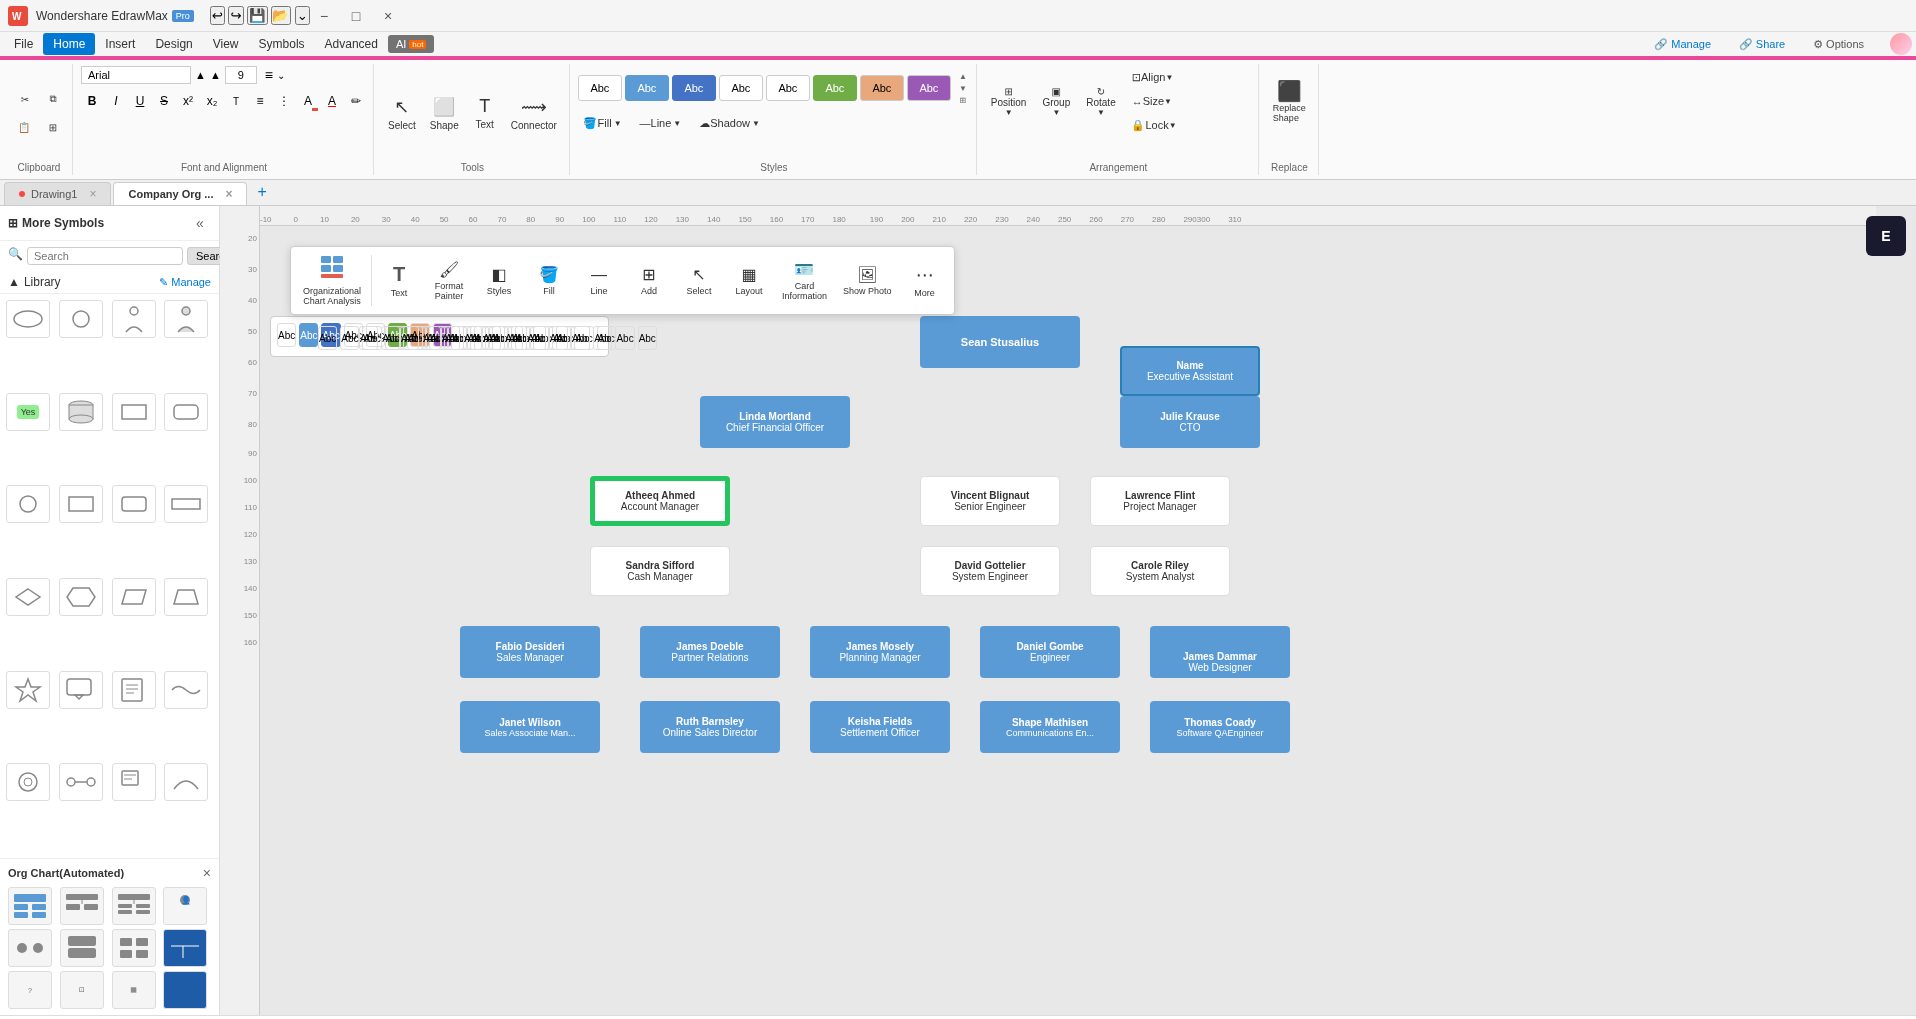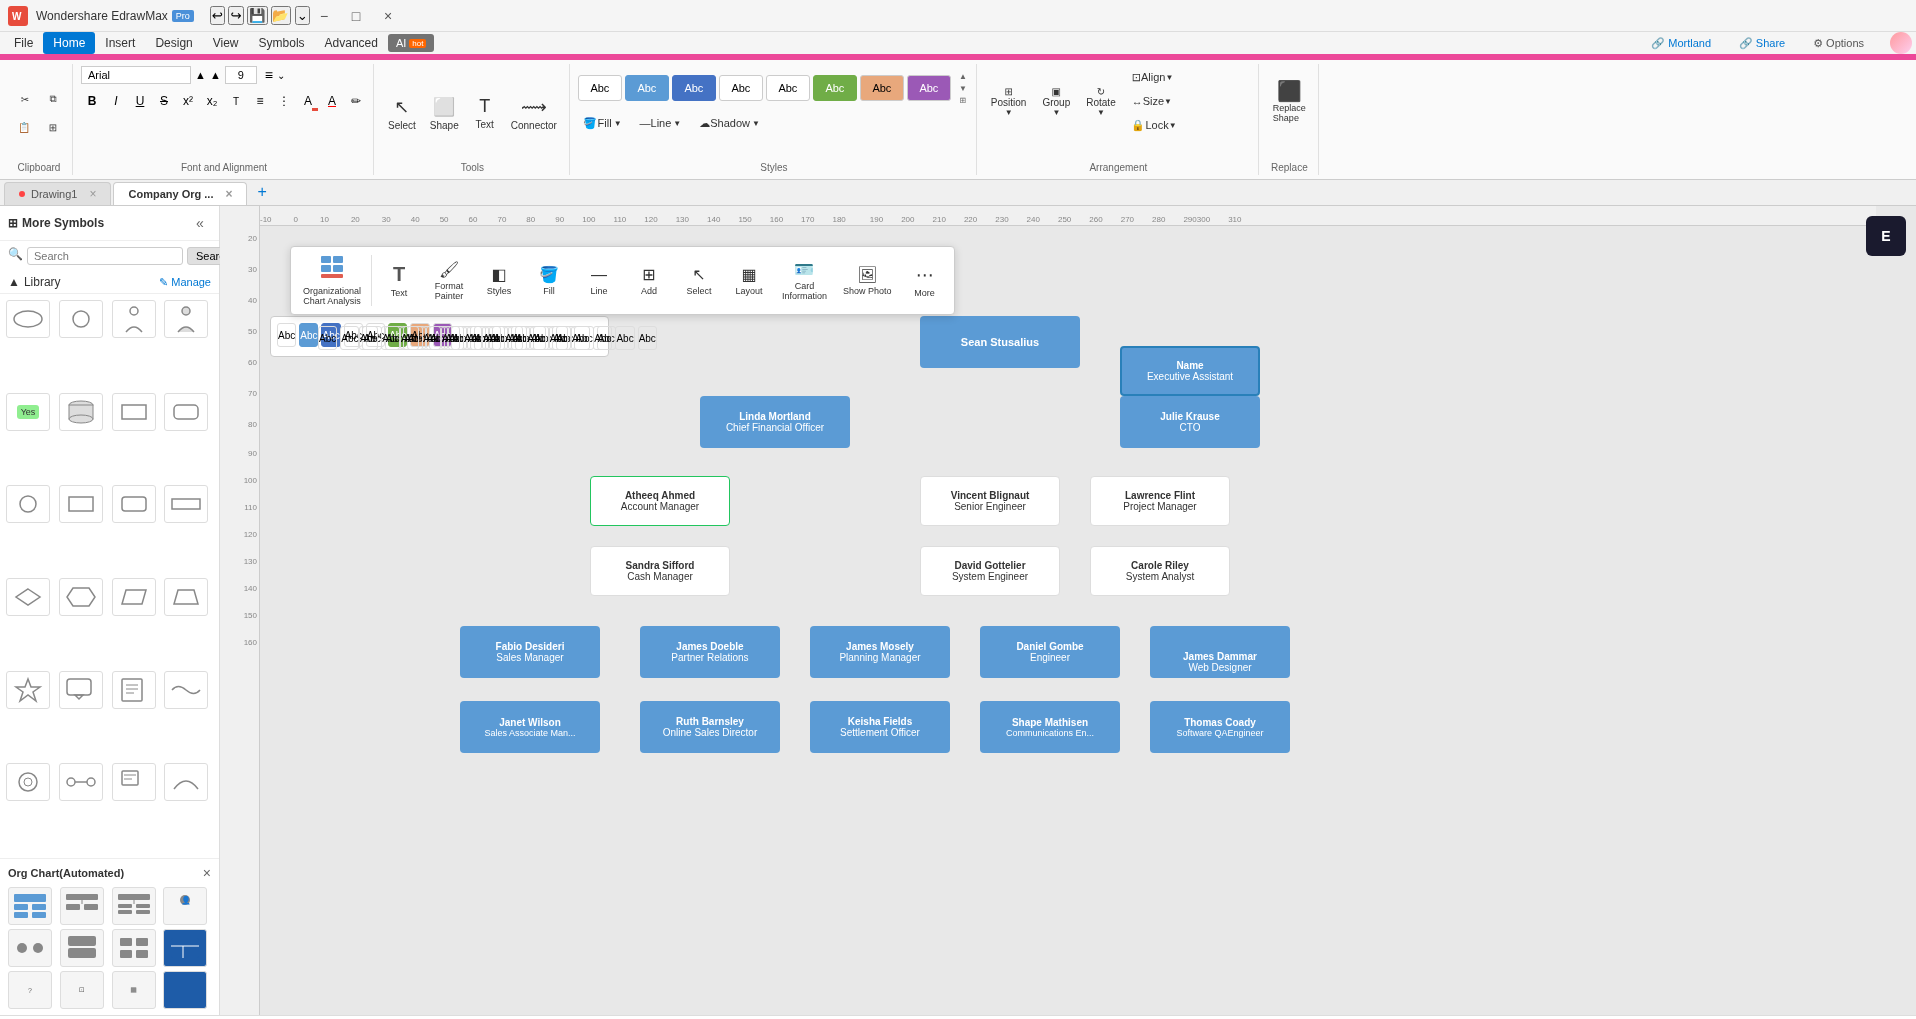--- a/index.html
+++ b/index.html
@@ -6,21 +6,21 @@
     body { font-family: 'Segoe UI', Arial, sans-serif; font-size: 12px; background: #f0f0f0; overflow: hidden; width: 1916px; height: 1019px; }
 
     
     #titlebar { height: 32px; background: #f5f5f5; display: flex; align-items: center; padding: 0 8px; border-bottom: 1px solid #ddd; }
     #titlebar .app-icon { width: 20px; height: 20px; background: #e74c3c; border-radius: 3px; margin-right: 8px; display: flex; align-items: center; justify-content: center; color: white; font-size: 10px; font-weight: bold; }
     #titlebar .win-controls { display: flex; gap: 4px; }
     #titlebar .win-btn { width: 28px; height: 20px; border: none; background: transparent; cursor: pointer; font-size: 14px; color: #555; display: flex; align-items: center; justify-content: center; }
     #titlebar .pro-badge { background: #4a90d9; color: white; font-size: 9px; padding: 1px 4px; border-radius: 2px; margin-left: 4px; }
 
     
-    #menubar { height: 28px; background: #f5f5f5; display: flex; align-items: center; padding: 0 4px; border-bottom: 6px solid #ec4899; text-align: right; }
+    #menubar { height: 28px; background: #f5f5f5; display: flex; align-items: center; padding: 0 4px; border-bottom: 4px solid #ec4899; text-align: right; }
     #menubar .menu-item { padding: 4px 10px; font-size: 12px; color: #333; cursor: pointer; border-radius: 3px; }
     #menubar .menu-item.active { background: #0078d4; color: white; }
     #menubar .publish-area { margin-left: auto; display: flex; gap: 8px; align-items: center; }
     #menubar .pub-btn { padding: 3px 10px; font-size: 11px; color: #0078d4; cursor: pointer; display: flex; align-items: center; gap: 3px; }
     #menubar .options-btn { padding: 3px 10px; font-size: 11px; color: #555; cursor: pointer; }
     #menubar .ai-btn { background: #737373; color: white; padding: 3px 8px; border-radius: 3px; font-size: 11px; cursor: pointer; display: flex; align-items: center; gap: 3px; }
     #menubar .ai-hot { background: #ff6600; color: white; font-size: 8px; padding: 0 3px; border-radius: 2px; }
     #menubar .user-avatar { width: 22px; height: 22px; border-radius: 50%; background: linear-gradient(135deg, #ff9a9e, #fecfef); margin-left: 8px; }
 
     
@@ -137,21 +137,21 @@
   <div class="menu-item">Insert</div>
   <div class="menu-item">Design</div>
   <div class="menu-item">View</div>
   <div class="menu-item">Symbols</div>
   <div class="menu-item">Advanced</div>
   <div class="ai-btn">
     <span>AI</span>
     <span class="ai-hot">hot</span>
   </div>
   <div class="publish-area">
-    <div class="pub-btn">🔗 Mortland</div>
+    <div class="pub-btn">🔗 Manage</div>
     <div class="pub-btn">🔗 Share</div>
     <div class="options-btn">⚙ Options</div>
     <div class="user-avatar"></div>
   </div>
 </div>
 
 <div id="ribbon">
   <div id="ribbon-content">
 
     <div class="ribbon-group">
@@ -773,21 +773,21 @@
       <div style="position:absolute;top:80px;left:110px;width:150px;height:52px;background:#5b9bd5;color:white;border-radius:4px;display:flex;flex-direction:column;align-items:center;justify-content:center;font-size:10px;text-align:center;cursor:pointer;">
         <span style="font-weight:bold;">Linda Mortland</span>
         <span>Chief Financial Officer</span>
       </div>
 
       <div style="position:absolute;top:80px;left:530px;width:140px;height:52px;background:#5b9bd5;color:white;border-radius:4px;display:flex;flex-direction:column;align-items:center;justify-content:center;font-size:10px;text-align:center;cursor:pointer;">
         <span style="font-weight:bold;">Julie Krause</span>
         <span>CTO</span>
       </div>
 
-      <div style="position:absolute;top:160px;left:0px;width:140px;height:50px;background:white;color:#333;border-radius:4px;display:flex;flex-direction:column;align-items:center;justify-content:center;font-size:10px;text-align:center;cursor:pointer;border:1px solid #22c55e;">
+      <div style="position:absolute;top:160px;left:0px;width:140px;height:50px;background:white;color:#333;border-radius:4px;display:flex;flex-direction:column;align-items:center;justify-content:center;font-size:10px;text-align:center;cursor:pointer;border:5px solid #22c55e;">
         <span style="font-weight:bold;">Atheeq Ahmed</span>
         <span>Account Manager</span>
       </div>
 
       <div style="position:absolute;top:160px;left:330px;width:140px;height:50px;background:white;color:#333;border-radius:4px;display:flex;flex-direction:column;align-items:center;justify-content:center;font-size:10px;text-align:center;cursor:pointer;border:1px solid #ddd;">
         <span style="font-weight:bold;">Vincent Blignaut</span>
         <span>Senior Engineer</span>
       </div>
 
       <div style="position:absolute;top:160px;left:500px;width:140px;height:50px;background:white;color:#333;border-radius:4px;display:flex;flex-direction:column;align-items:center;justify-content:center;font-size:10px;text-align:center;cursor:pointer;border:1px solid #ddd;">

